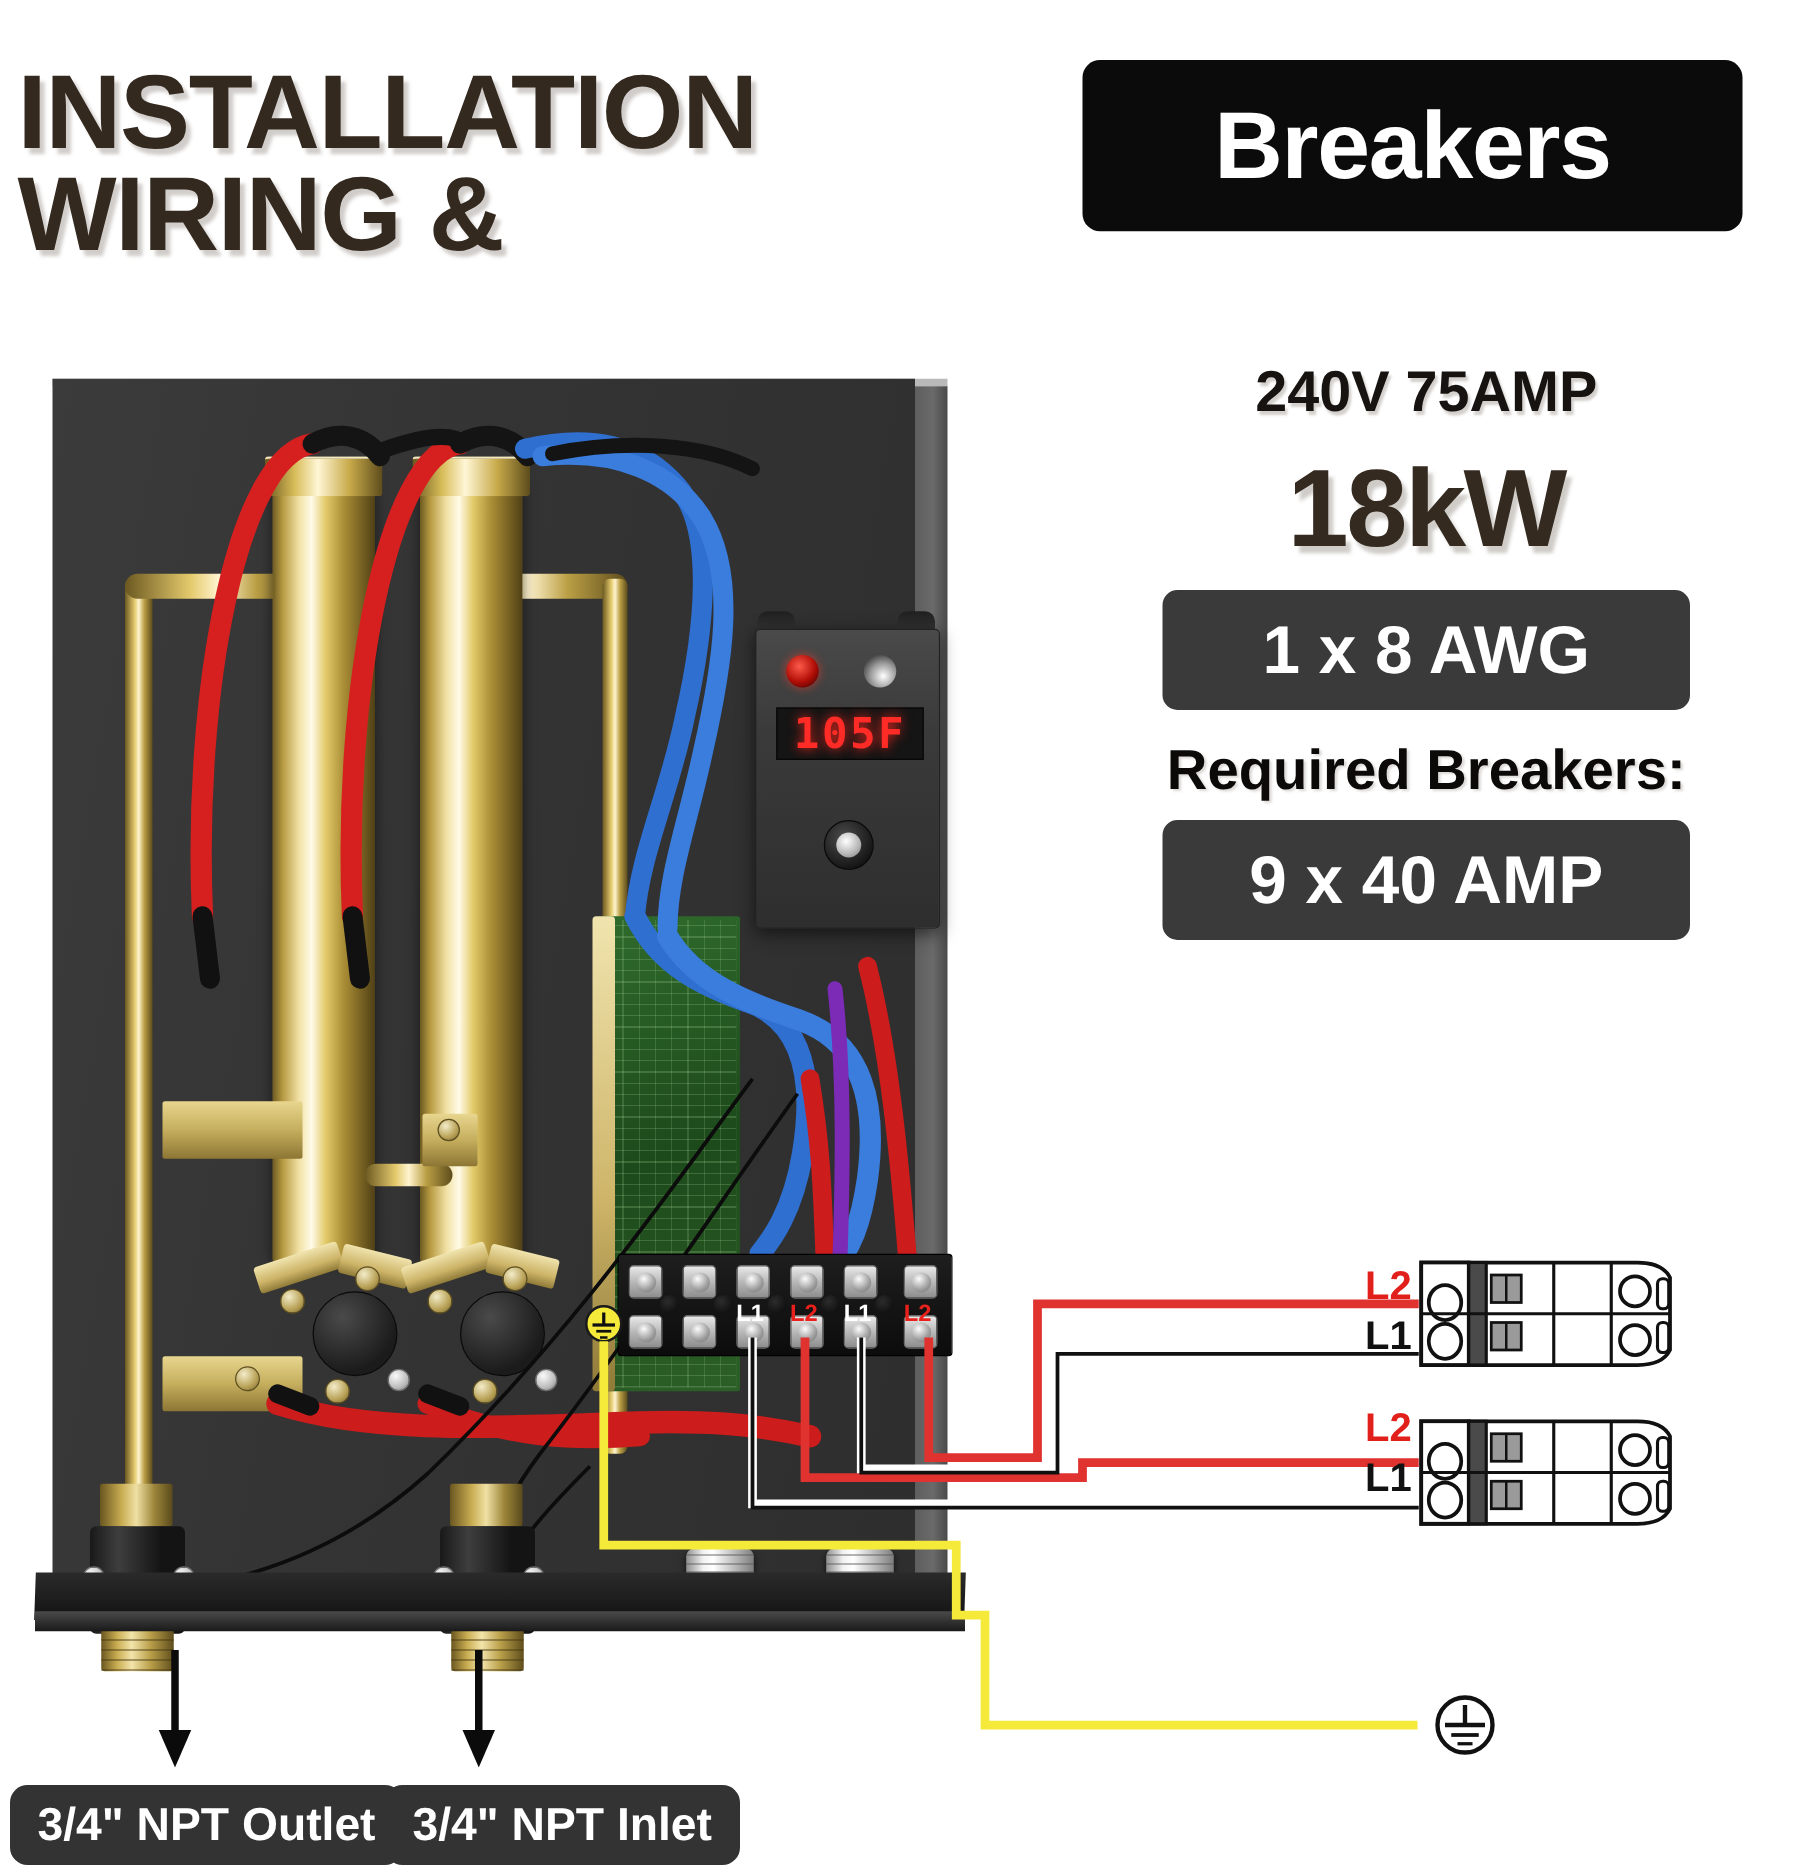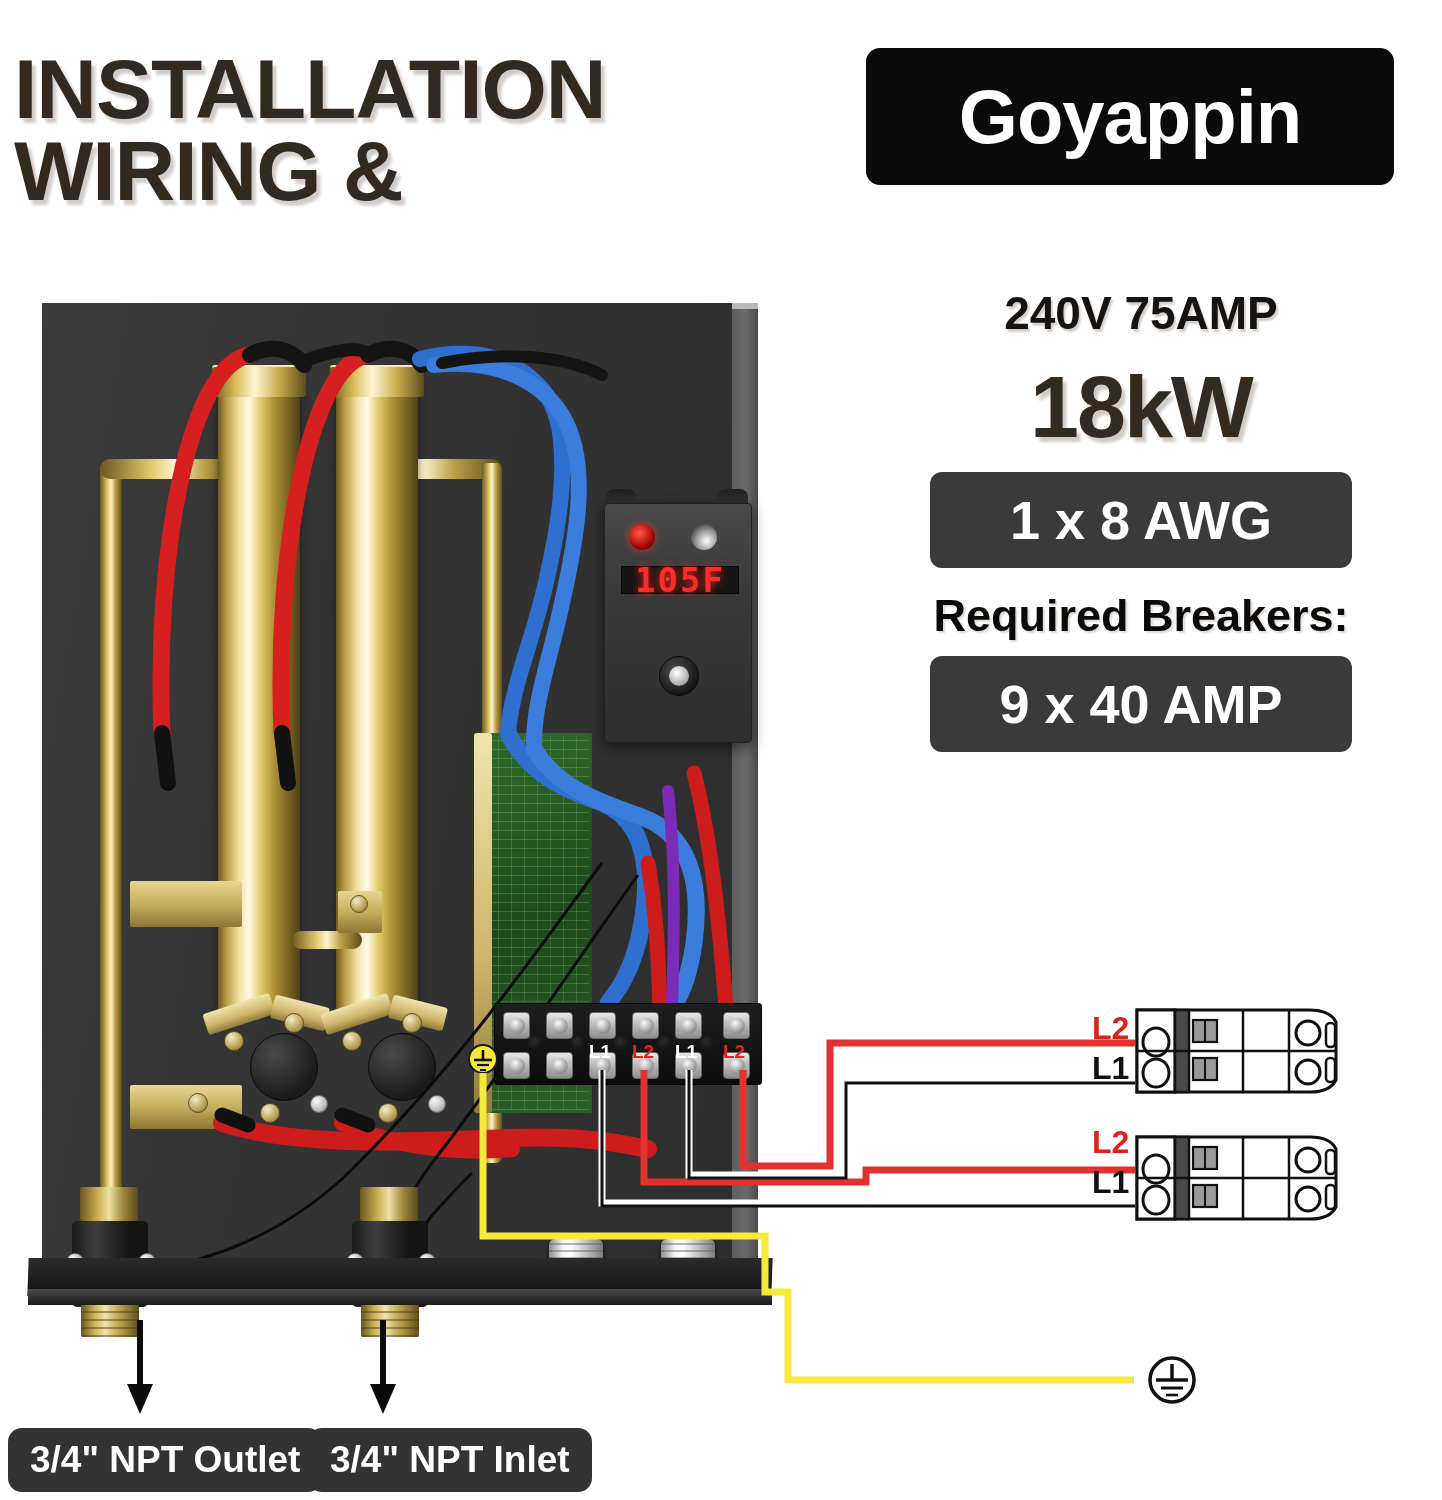--- a/index.html
+++ b/index.html
@@ -250,21 +250,21 @@
 </style>
 </head>
 <body>
 
 <div id="title-block">
   <div class="title-line">INSTALLATION</div>
   <div class="title-line">WIRING &amp;</div>
 </div>
 
 <div id="brand-badge">
-  <span class="brand-text">Goyappin</span>
+  <span class="brand-text">Breakers</span>
 </div>
 
 <div id="spec-col">
   <div class="spec-volt">240V 75AMP</div>
   <div class="spec-kw">18kW</div>
   <div class="spec-pill">1 x 8 AWG</div>
   <div class="spec-label">Required Breakers:</div>
   <div class="spec-pill">9 x 40 AMP</div>
 </div>
 
@@ -348,21 +348,21 @@
       <path d="M596 572 C 540 650 460 770 390 860 C 360 900 350 930 348 952" stroke="#0c0c0c" stroke-width="3" fill="none"></path>
       <path d="M430 870 C 400 900 372 930 360 958" stroke="#0c0c0c" stroke-width="3" fill="none"></path>
     </svg>
   </div>
 
   <div class="ctrl-ear" style="left:564px; top:186px;"></div>
   <div class="ctrl-ear" style="left:676px; top:186px;"></div>
   <div class="ctrl-box" style="left:562px; top:200px; width:148px; height:240px;">
     <div class="led-red" style="left:24px; top:20px;"></div>
     <div class="led-silver" style="left:86px; top:20px;"></div>
-    <div class="lcd" style="left:16px; top:62px; width:118px; height:28px;">
+    <div class="lcd" style="left:16px; top:62px; width:118px; height:42px;">
       <span class="lcd-text">105F</span>
     </div>
     <div class="knob" style="left:54px; top:152px;"></div>
   </div>
 
   <div class="tb-body" style="left:452px; top:700px; width:268px; height:82px;">
     <div class="tb-screw" style="left:8px;  top:8px;"></div>
     <div class="tb-screw" style="left:51px; top:8px;"></div>
     <div class="tb-screw" style="left:94px; top:8px;"></div>
     <div class="tb-screw" style="left:137px;top:8px;"></div>

